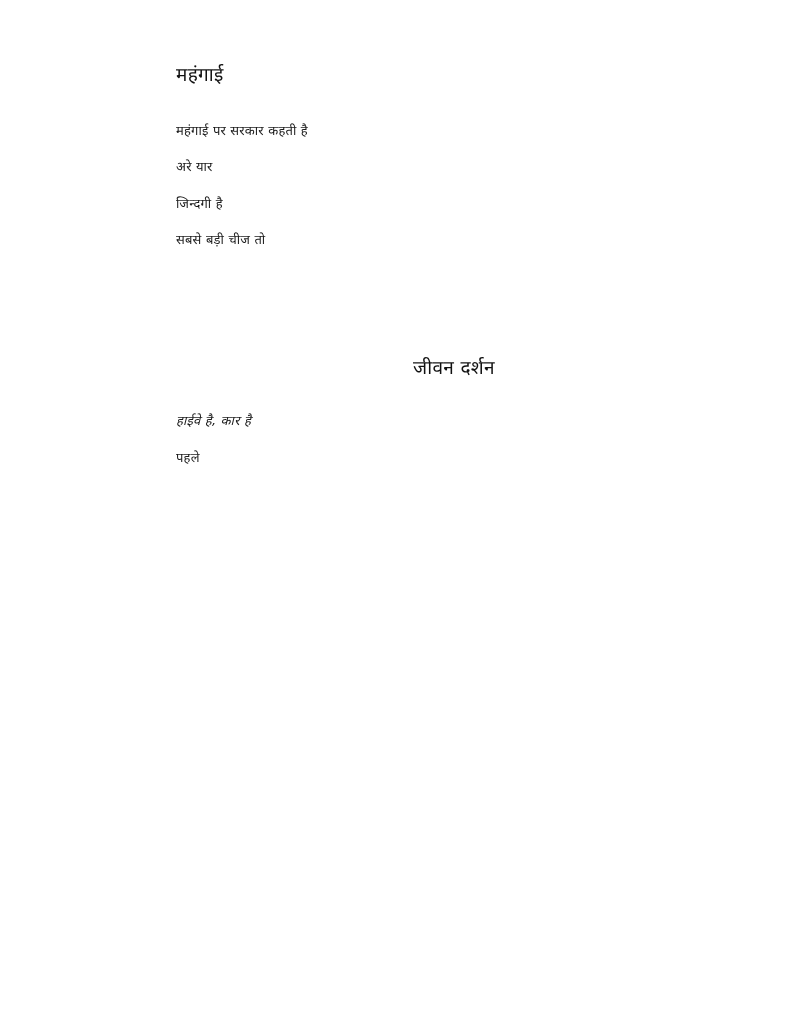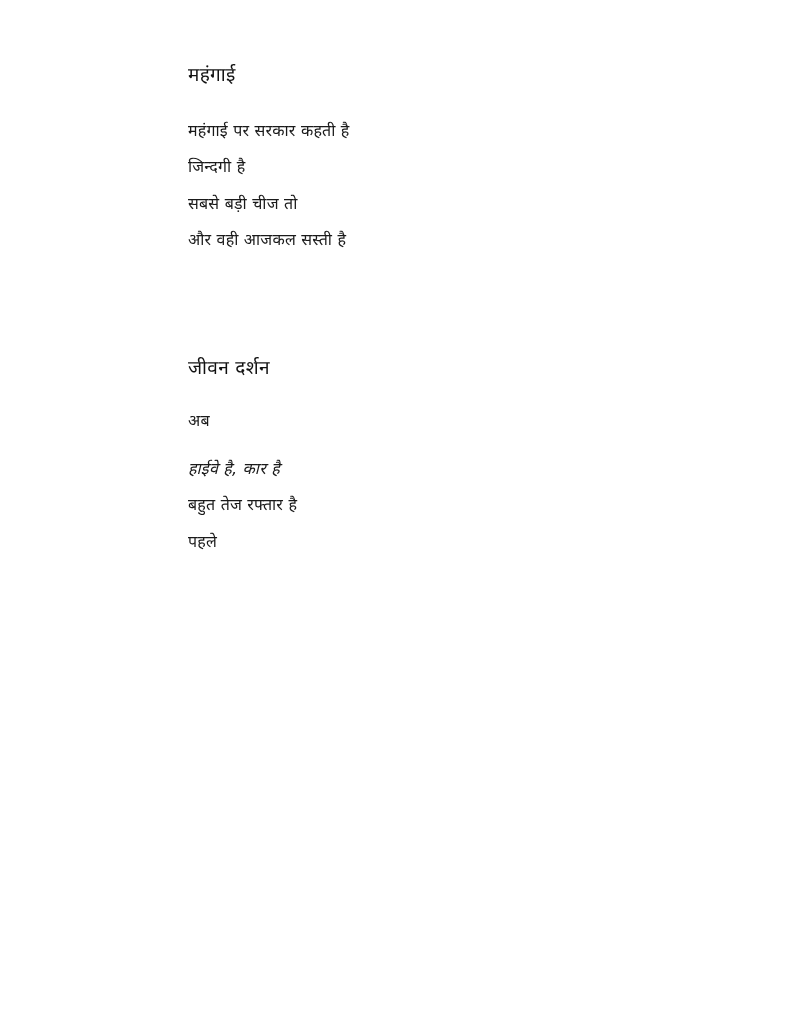--- a/index.html
+++ b/index.html
@@ -20,70 +20,69 @@
     height: 1024px;
     background: #ffffff;
   }
   .content {
     position: absolute;
     left: 172px;
     top: 62px;
     width: 560px;
   }
   .poem {
-    margin: 0 0 0 16px;
+    margin: 0 0 0 4px;
   }
   .poem-title {
     font-size: 19px;
     line-height: 1.3;
     letter-spacing: 0.3px;
     margin: 0 0 26px 0;
     font-weight: 400;
     color: #111111;
   }
   .poem-line {
-    font-size: 16px;
+    font-size: 13px;
     line-height: 36.5px;
     letter-spacing: 0.2px;
     color: #1a1a1a;
     white-space: pre;
   }
   .poem-line.spaced-before {
     margin-top: 11px;
     font-style: italic;
   }
   .gap {
     height: 96px;
   }
   .poem-two-title {
     margin-bottom: 24px;
+    text-align: center;
   }
 </style>
 </head>
 <body>
 
 <div class="page">
   <div class="content">
 
     <div class="poem">
       <h1 class="poem-title">महंगाई</h1>
       <div class="poem-body">
         <div class="poem-line">महंगाई पर सरकार कहती है</div>
+        <div class="poem-line">अरे यार</div>
         <div class="poem-line">जिन्दगी है</div>
         <div class="poem-line">सबसे बड़ी चीज तो</div>
-        <div class="poem-line">और वही आजकल सस्ती है</div>
       </div>
     </div>
 
     <div class="gap"></div>
 
     <div class="poem">
       <h1 class="poem-title poem-two-title">जीवन दर्शन</h1>
       <div class="poem-body">
-        <div class="poem-line">अब</div>
         <div class="poem-line spaced-before">हाईवे है, कार है</div>
-        <div class="poem-line">बहुत तेज रफ्तार है</div>
         <div class="poem-line">पहले</div>
       </div>
     </div>
 
   </div>
 </div>
 
 </body></html>

